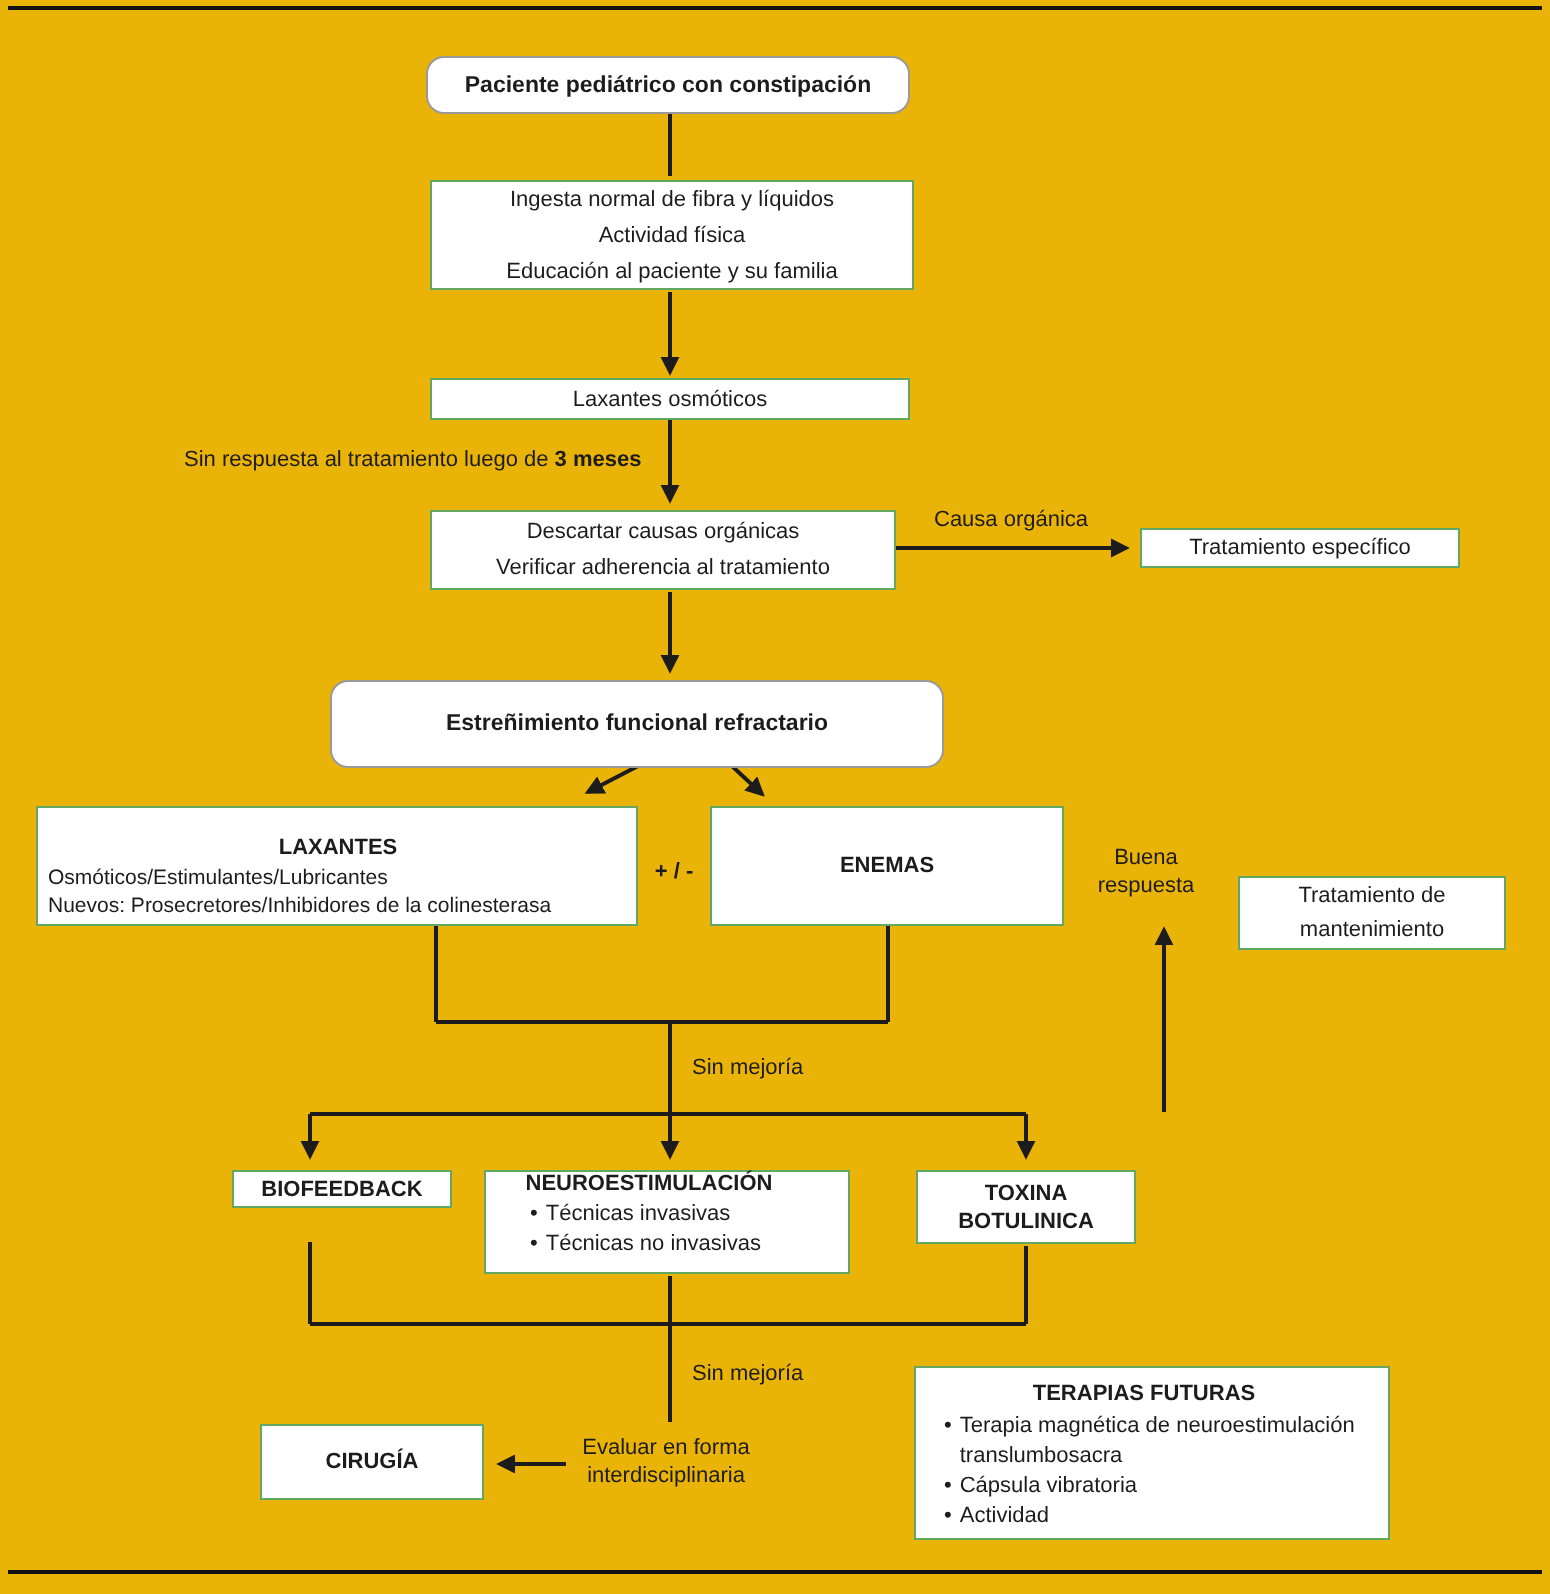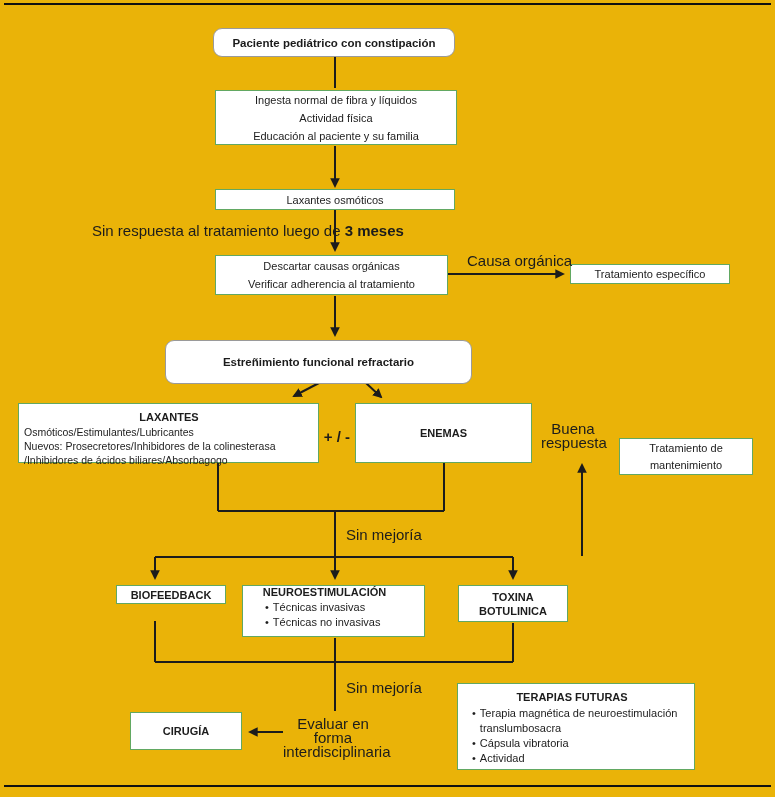--- a/index.html
+++ b/index.html
@@ -10,21 +10,21 @@
   html,body{margin:0;padding:0;background:#fff;}
   body{font-family:"Liberation Sans",sans-serif;color:var(--ink);}
   #canvas{position:relative;width:775px;height:797px;background:#eab308;overflow:hidden;}
   .rule{position:absolute;left:4px;width:767px;height:2px;background:#111;}
   .svg-layer{position:absolute;left:0;top:0;width:775px;height:797px;pointer-events:none;}
   .box{position:absolute;box-sizing:border-box;background:#fff;border:1.6px solid var(--green);
        display:flex;flex-direction:column;justify-content:center;align-items:center;
        font-size:11px;line-height:18px;text-align:center;}
   .rounded{border:1.6px solid var(--gray);border-radius:9px;font-weight:bold;font-size:11.5px;}
   .b{font-weight:bold;}
-  .lbl{position:absolute;font-size:15px;line-height:13px;white-space:nowrap;}
+  .lbl{position:absolute;font-size:11px;line-height:13px;white-space:nowrap;}
   .wrap{white-space:normal;text-align:center;}
   .left-lines{align-items:stretch;text-align:left;}
   .box-title{font-weight:bold;text-align:center;width:100%;}
   .tight{line-height:14px;}
   .bullet-item{display:flex;gap:4px;text-align:left;line-height:15px;}
   .bullet-item::before{content:"\2022";flex:0 0 auto;}
 </style>
 </head>
 <body>
 
@@ -89,21 +89,20 @@
   </div>
 
   <div class="box rounded" style="left:165px;top:340px;width:307px;height:44px;">
     <span>Estreñimiento funcional refractario</span>
   </div>
 
   <div class="box left-lines tight" style="left:18px;top:403px;width:301px;height:60px;padding:12px 4px 2px 5px;font-size:10.5px;">
     <span class="box-title" style="line-height:16px;font-size:11px;">LAXANTES</span>
     <span>Osmóticos/Estimulantes/Lubricantes</span>
     <span>Nuevos: Prosecretores/Inhibidores de la colinesterasa</span>
-    <span>/Inhibidores de ácidos biliares/Absorbagogo</span>
   </div>
 
   <div class="box b" style="left:355px;top:403px;width:177px;height:60px;">
     <span>ENEMAS</span>
   </div>
 
   <div class="box wrap" style="left:619px;top:438px;width:134px;height:37px;line-height:17px;padding:0 10px;">
     <span>Tratamiento de mantenimiento</span>
   </div>
 

